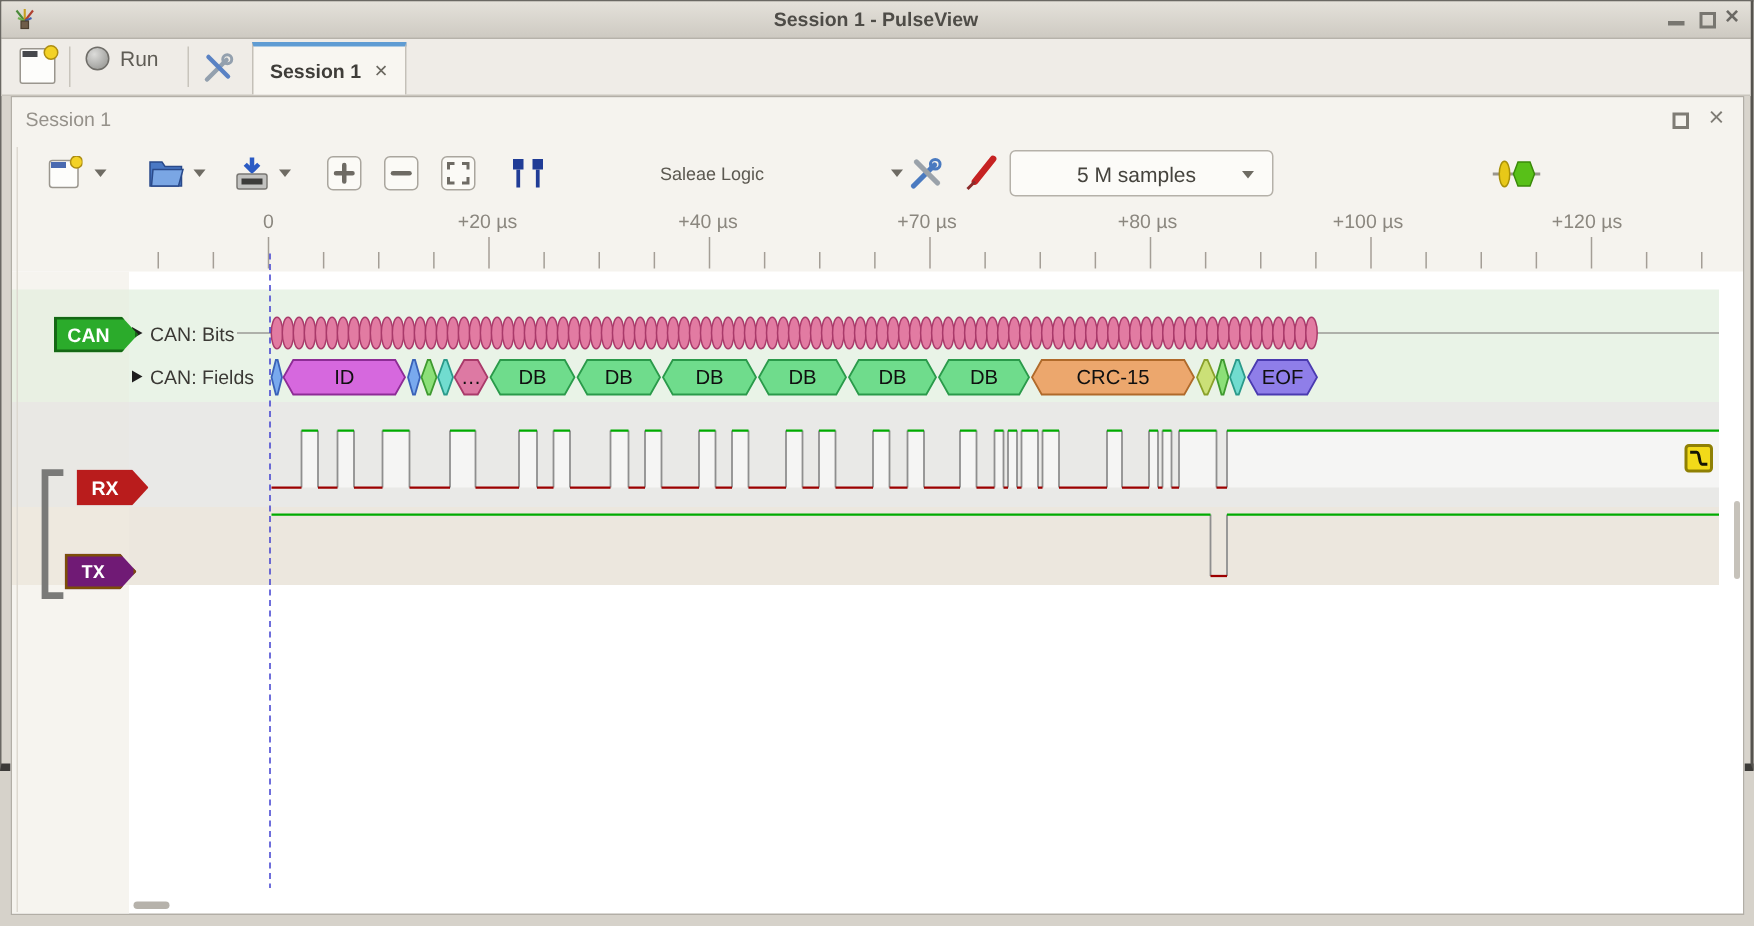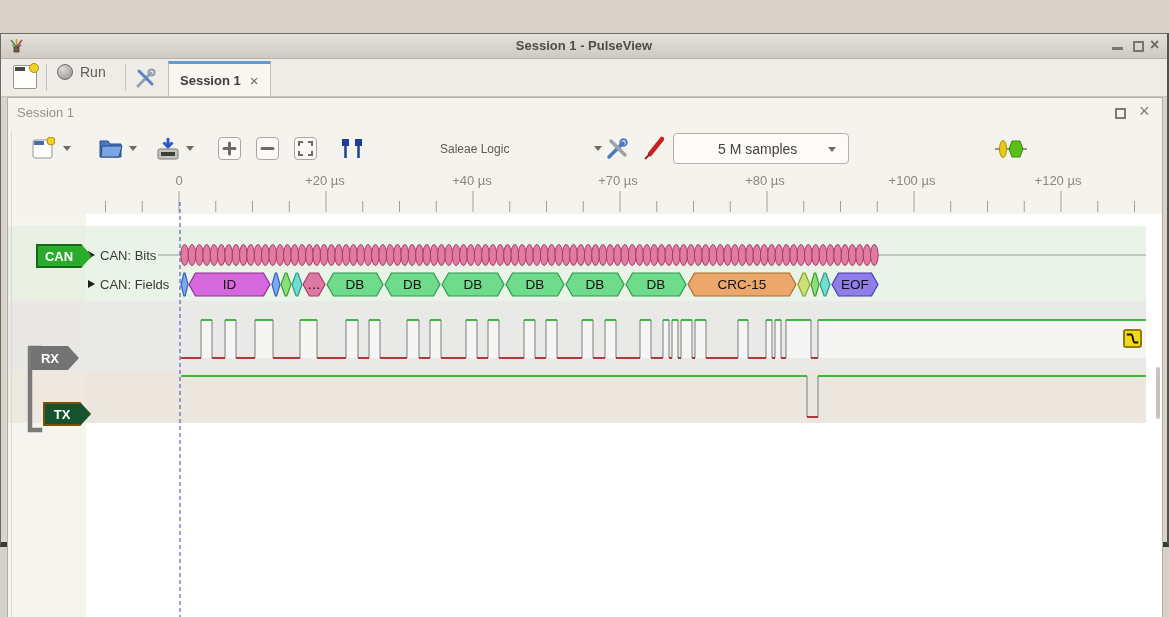--- a/index.html
+++ b/index.html
@@ -1,18 +1,18 @@
 <!DOCTYPE html>
 <html><head>
 <meta charset="utf-8">
 <style>
   html,body{margin:0;padding:0;width:1169px;height:617px;overflow:hidden;
     font-family:"Liberation Sans",sans-serif;background:#d6d2ca;}
   #app{position:absolute;inset:0;width:1169px;height:514px;background:#d8d4cc;
-    border:1px solid #6a6863;border-bottom:5px solid #3c3b38;border-right:2px solid #55534e;box-sizing:border-box;margin-top:33px;}
+    border:1px solid #6a6863;border-bottom:5px solid #3c3b38;border-right:2px solid #55534e;box-sizing:border-box;}
   
   .titlebar{position:absolute;left:0;top:0;width:100%;height:24px;
     background:linear-gradient(#e4e1da,#cecac2);border-bottom:1px solid #b6b2aa;}
   .title{position:absolute;left:0;right:0;top:4px;text-align:center;font-weight:bold;
     font-size:13px;color:#4e4c47;}
   .app-icon{position:absolute;left:7px;top:3px;width:17px;height:17px;}
   .win-btn{position:absolute;z-index:2;}
   #win-min{left:1111px;top:13px;width:11px;border-bottom:3px solid #787670;height:0;}
   #win-max{left:1132px;top:7px;width:11px;height:11px;border:2px solid #787670;box-sizing:border-box;}
   #win-close{left:1149px;top:2px;font-size:16px;font-weight:bold;color:#6b6964;}
@@ -80,22 +80,22 @@
   
   .row-label{position:absolute;font-size:13px;color:#3b3935;z-index:6;}
   #lbl-bits{left:99px;top:214px;} #lbl-fields{left:99px;top:243px;}
   .expander{position:absolute;width:0;height:0;border-left:7px solid #1e1e1e;
     border-top:4.5px solid transparent;border-bottom:4.5px solid transparent;z-index:6;}
   #exp-bits{left:87px;top:217px;} #exp-fields{left:87px;top:246px;}
   .tag{position:absolute;height:24px;display:flex;align-items:center;justify-content:center;
     padding-right:10px;box-sizing:border-box;color:#fff;font-weight:bold;font-size:13px;z-index:6;
     clip-path:polygon(0 0,calc(100% - 11px) 0,100% 50%,calc(100% - 11px) 100%,0 100%);}
   #tag-can{left:35px;top:210px;width:56px;background:#2bab2b;box-shadow:inset 0 0 0 2px #156815;}
-  #tag-rx{left:30px;top:312px;width:48px;background:#737373;}
-  #tag-tx{left:42px;top:368px;width:48px;background:#14532d;box-shadow:inset 0 0 0 2px #7c4e08;}
+  #tag-rx{left:50px;top:312px;width:48px;background:#b91c1c;}
+  #tag-tx{left:42px;top:368px;width:48px;background:#701a75;box-shadow:inset 0 0 0 2px #7c4e08;font-family:Liberation Mono, monospace;}
   
   #trig{position:absolute;left:1122px;top:295px;width:19px;height:19px;background:#f2da19;
     border:2px solid #8f8004;border-radius:3px;box-sizing:border-box;z-index:6;}
   
   #hscroll{position:absolute;left:88px;top:600px;width:24px;height:5px;background:#b6b2ab;
     border-radius:2.5px;z-index:6;}
   #vscroll{position:absolute;left:1155px;top:333px;width:4px;height:52px;background:#c6c2ba;
     border-radius:2px;z-index:6;}
 </style>
 </head>

